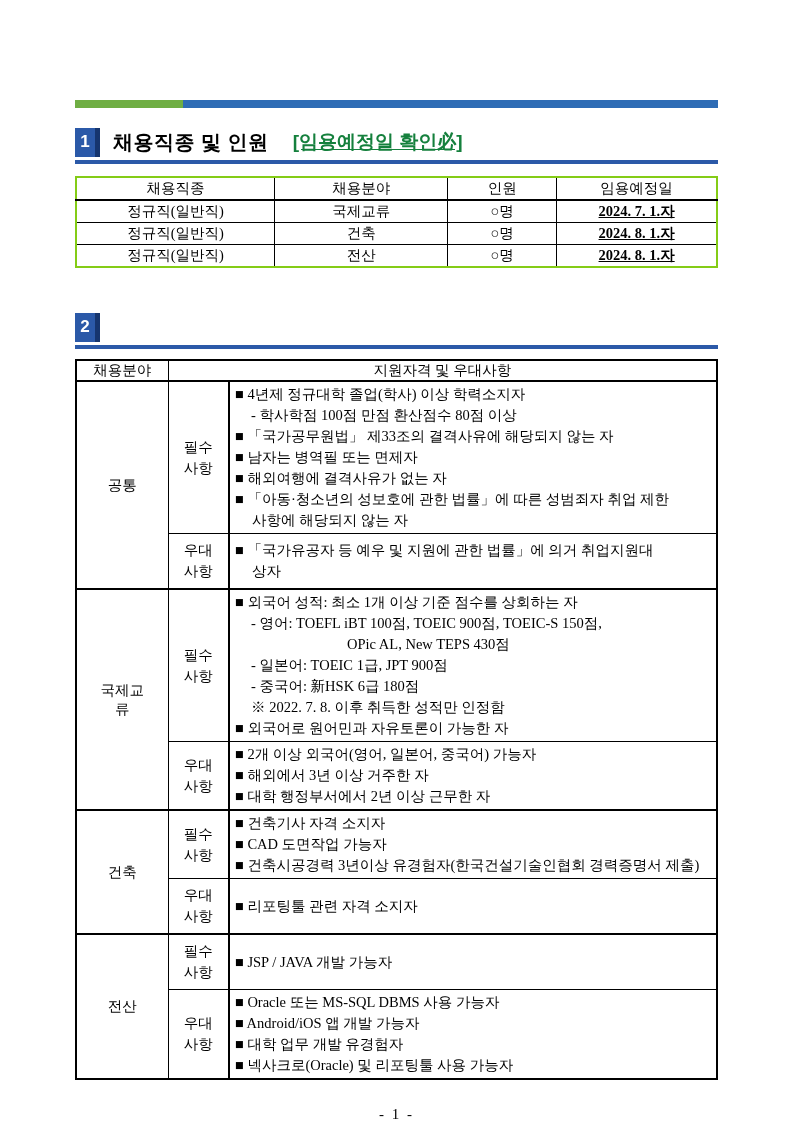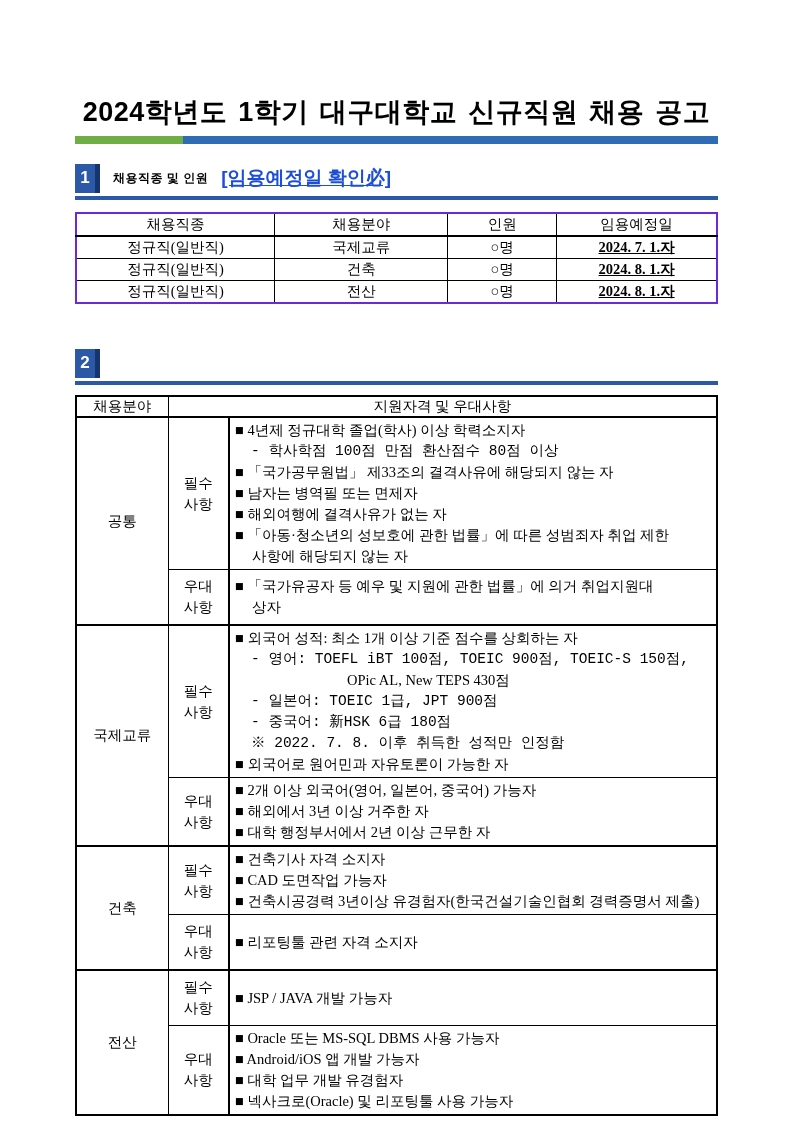--- a/index.html
+++ b/index.html
@@ -34,67 +34,66 @@
     font-family: "Liberation Sans", sans-serif;
   }
   .badge {
     width: 25px; height: 29px;
     color: #fff; font-weight: bold; font-size: 17px;
     display: flex; align-items: center; justify-content: center;
     border-right: 5px solid #16356e;
     background: #2b59a8;
   }
   .sec-title {
-    font-weight: bold; font-size: 12px; margin-left: 13px;
+    font-weight: bold; font-size: 20px; margin-left: 13px;
     letter-spacing: 0.5px;
   }
   .sec-link {
-    font-weight: bold; font-size: 19px; margin-left: 13px;
-    color: #1d4ed8; text-decoration: underline; cursor: pointer;
+    font-weight: bold; font-size: 19px; margin-left: 24px;
+    color: #15803d; text-decoration: underline; cursor: pointer;
   }
   .sec-rule { height: 4px; background: #2b59a8; margin-top: 3px; }
 
   
   table { border-collapse: collapse; width: 100%; table-layout: fixed; }
-  .t1 { margin-top: 12px; font-size: 14.5px; border: 2px solid #6d28d9; }
+  .t1 { margin-top: 12px; font-size: 14.5px; border: 2px solid #84cc16; }
   .t1 th, .t1 td {
     border: 1px solid #000; text-align: center;
     font-weight: normal; height: 19px; padding: 1px 2px;
   }
   .t1 thead th { border-bottom: 2px solid #000; }
   .t1 .date { font-weight: bold; text-decoration: underline; }
 
   
   .t2 { margin-top: 10px; font-size: 14.5px; border: 2px solid #000; }
   .t2 th {
     border: 1px solid #000; border-bottom: 2px solid #000;
     font-weight: normal; height: 19px; padding: 0 2px; text-align: center;
   }
   .t2 td { border: 1px solid #000; vertical-align: middle; margin-top: 21px; }
-  .t2 .cat { text-align: center; padding: 10px; }
+  .t2 .cat { text-align: center; padding: 20px; }
   .t2 .lab {
     text-align: center; line-height: 21px; padding: 6px 11px;
     word-break: break-all; border-right: 2px solid #000;
   }
   .t2 .det { border-left: 2px solid #000; padding: 2px 4px 2px 5px; }
   .t2 tr.gs td { border-top: 2px solid #000; }
   .ln { line-height: 21px; white-space: nowrap; overflow: hidden; }
-  .ind1 { padding-left: 16px; font-family: Liberation Mono, monospace; }
+  .ind1 { padding-left: 16px; }
   .ind2 { padding-left: 112px; }
   .cont { padding-left: 17px; }
 
   
   .footer { text-align: center; margin-top: 26px; font-size: 15px; letter-spacing: 2px; }
 </style>
 </head>
 <body>
 
 <div class="page">
 
-  <h1 class="doc-title">2024학년도 1학기 대구대학교 신규직원 채용 공고</h1>
 
   <div class="title-bar">
     <div class="bar-green" style="background:#6fae44;"></div>
     <div class="bar-blue" style="background:#2e6cb5;"></div>
   </div>
 
   <div class="section-head">
     <div class="badge">1</div>
     <div class="sec-title">채용직종 및 인원</div>
     <a class="sec-link">[임용예정일 확인必]</a>

